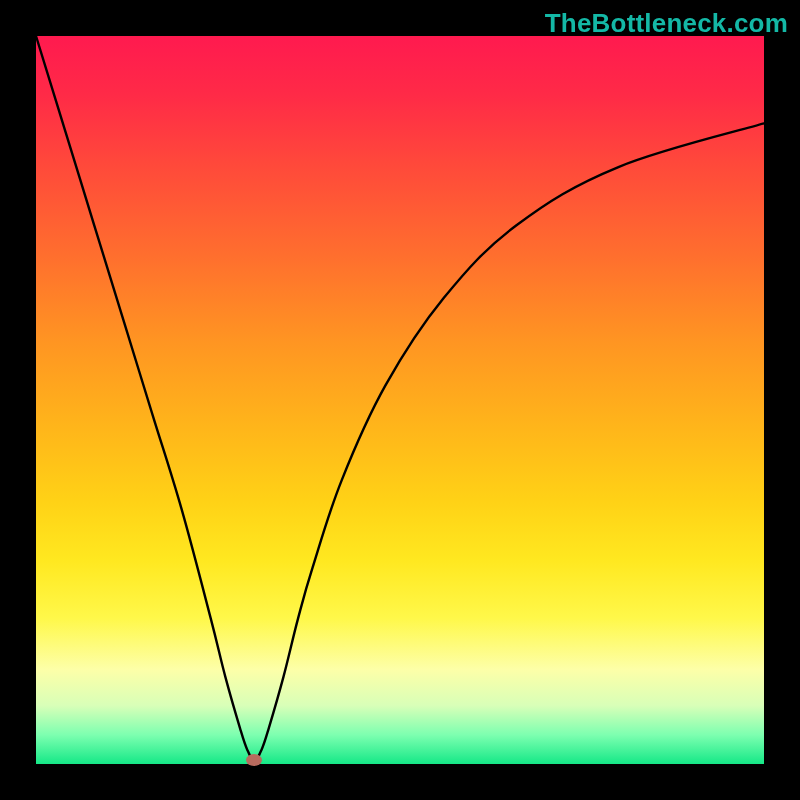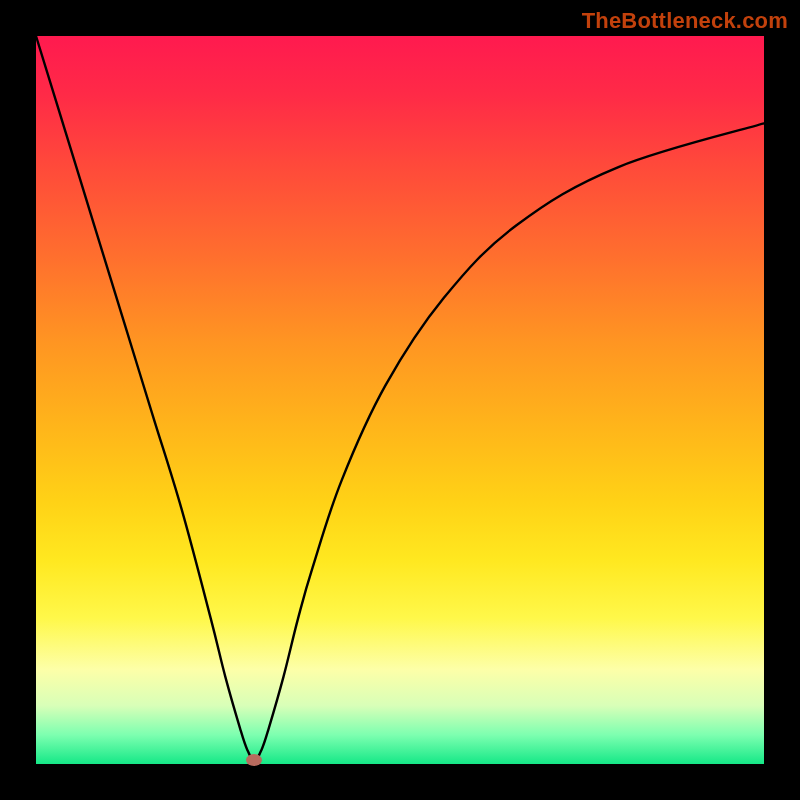--- a/index.html
+++ b/index.html
@@ -30,23 +30,23 @@
       #d8ffb8 92%,
       #7dffb0 96%,
       #15e887 100%
     );
   }
   .watermark {
     position: absolute;
     top: 8px;
     right: 12px;
     font-family: Arial, Helvetica, sans-serif;
-    font-size: 22px;
+    font-size: 26px;
     font-weight: 600;
-    color: #c2410c;
+    color: #14b8a6;
     letter-spacing: 0.2px;
     user-select: none;
   }
   svg.curve {
     position: absolute;
     left: 0; top: 0;
     width: 728px;
     height: 728px;
     overflow: visible;
   }

